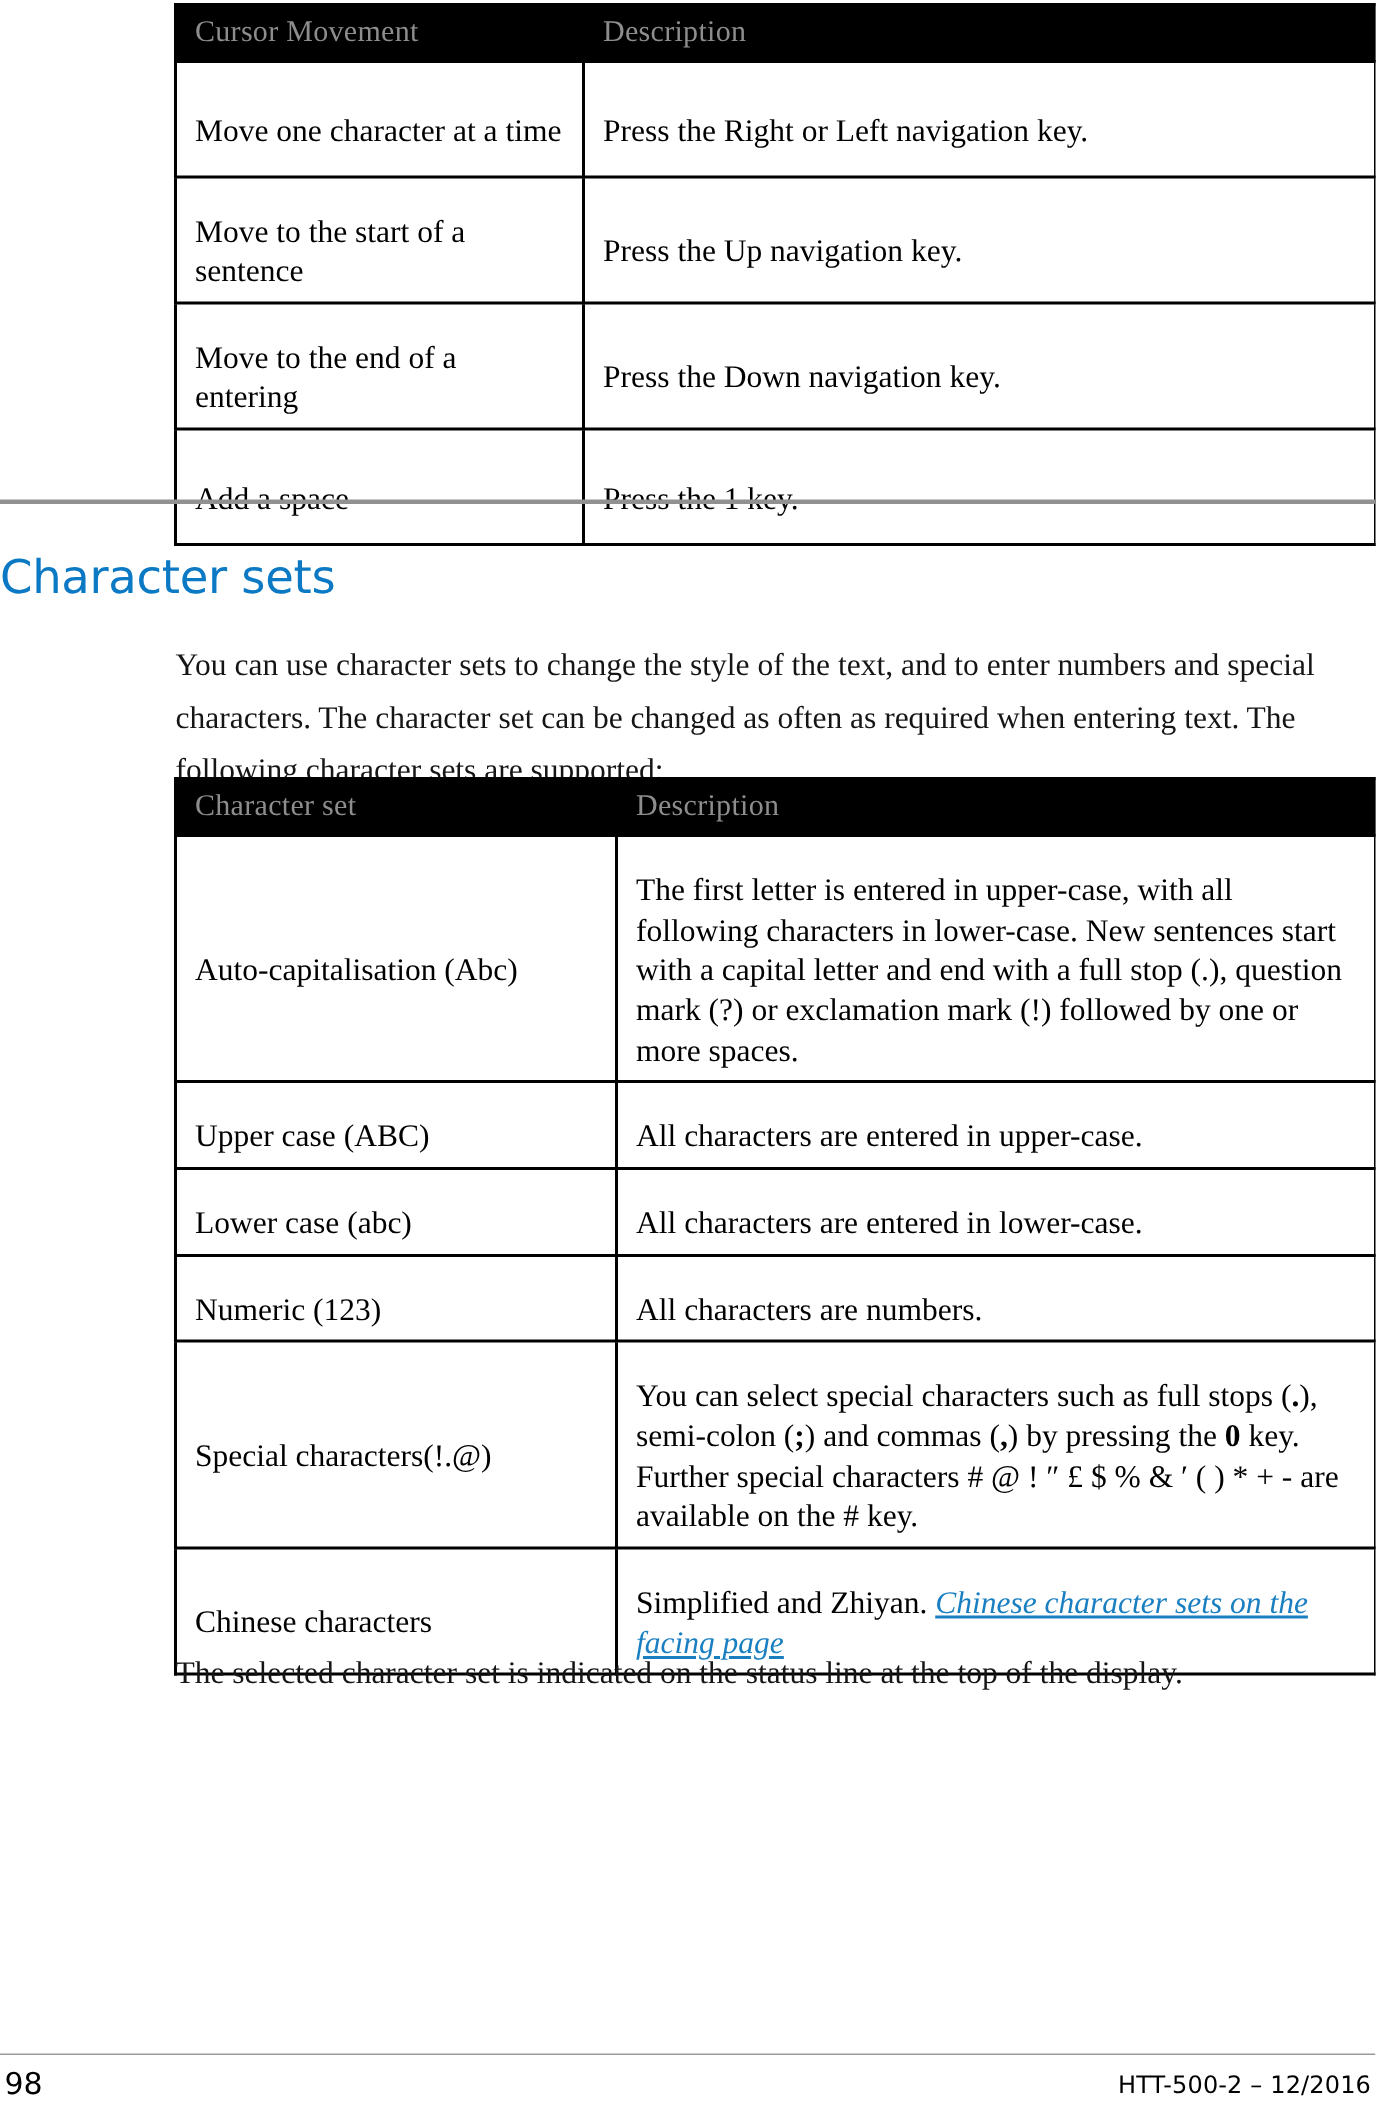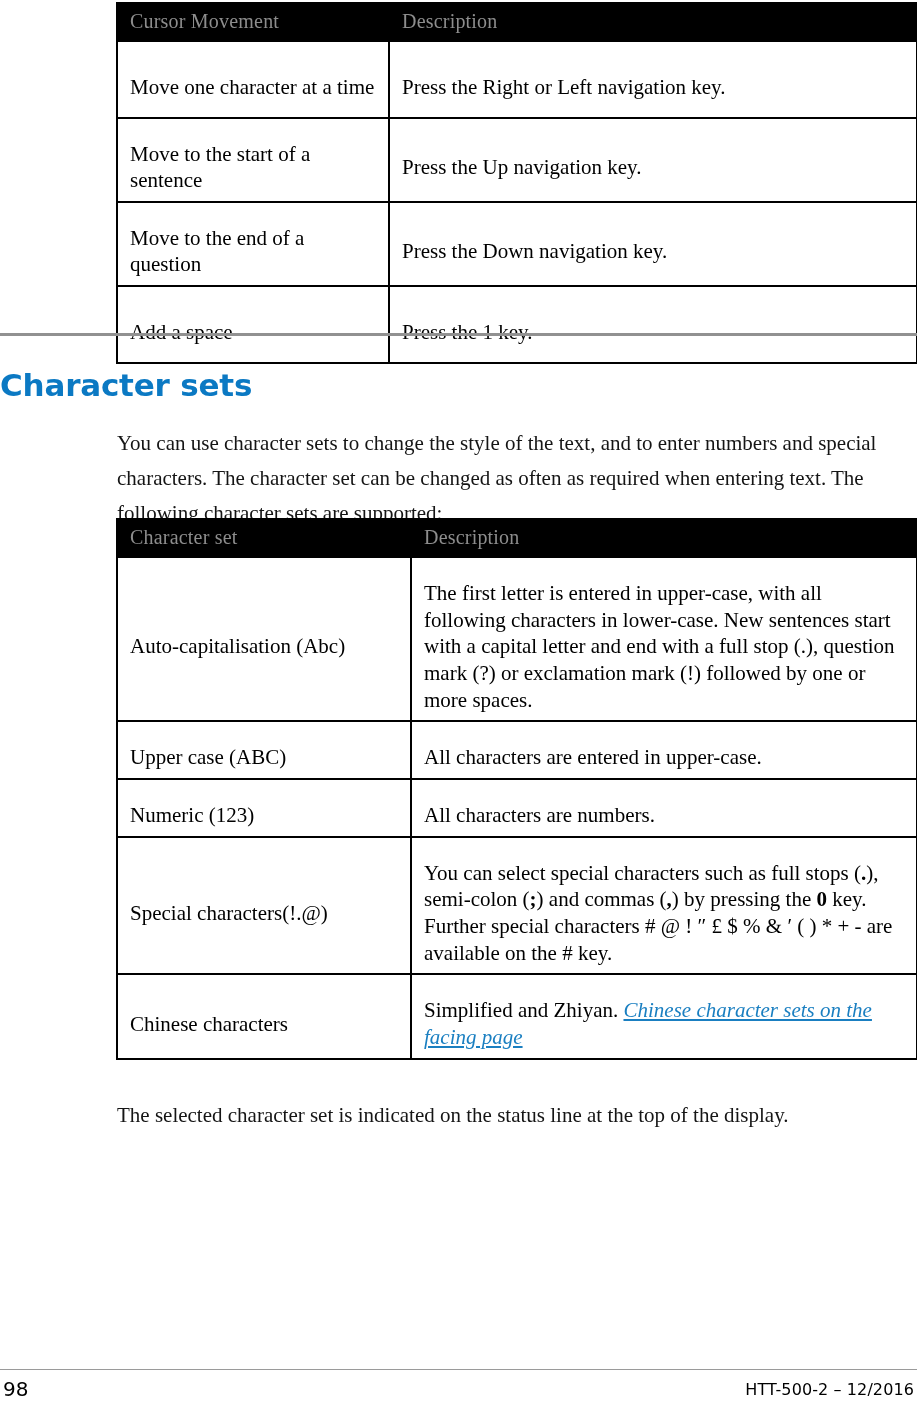--- a/index.html
+++ b/index.html
@@ -82,21 +82,21 @@
     top: 333px;
     width: 917px;
     height: 3px;
     background: #919191;
   }
   .section-heading {
     position: absolute;
     left: 0px;
     top: 345px;
     font-family: "DejaVu Sans", "Liberation Sans", sans-serif;
-    font-weight: bold;
+    font-weight: normal;
     font-size: 31px;
     line-height: 38px;
     color: #0b79c3;
     letter-spacing: -0.2px;
   }
 
   
   .body-para {
     position: absolute;
     left: 117px;
@@ -162,21 +162,21 @@
     <tbody>
       <tr>
         <td>Move one character at a time</td>
         <td>Press the Right or Left navigation key.</td>
       </tr>
       <tr>
         <td>Move to the start of a sentence</td>
         <td>Press the Up navigation key.</td>
       </tr>
       <tr>
-        <td>Move to the end of a question</td>
+        <td>Move to the end of a entering</td>
         <td>Press the Down navigation key.</td>
       </tr>
       <tr>
         <td>Add a space</td>
         <td>Press the 1 key.</td>
       </tr>
     </tbody>
   </table>
 
   <div class="section-rule"></div>
@@ -198,20 +198,24 @@
     <tbody>
       <tr>
         <td>Auto-capitalisation (Abc)</td>
         <td class="desc">The first letter is entered in upper-case, with all following characters in lower-case. New sentences start with a capital letter and end with a full stop (.), question mark (?) or exclamation mark (!) followed by one or more spaces.</td>
       </tr>
       <tr>
         <td>Upper case (ABC)</td>
         <td class="desc">All characters are entered in upper-case.</td>
       </tr>
       <tr>
+        <td>Lower case (abc)</td>
+        <td class="desc">All characters are entered in lower-case.</td>
+      </tr>
+      <tr>
         <td>Numeric (123)</td>
         <td class="desc">All characters are numbers.</td>
       </tr>
       <tr>
         <td>Special characters(!.@)</td>
         <td class="desc"><span>You can select special characters such as full stops (</span><span class="b">.</span><span>), semi-colon (</span><span class="b">;</span><span>) and commas (</span><span class="b">,</span><span>) by pressing the </span><span class="b">0</span><span> key. Further special characters # @ ! ″ £ $ % &amp; ′ ( ) * + - are available on the # key.</span></td>
       </tr>
       <tr>
         <td>Chinese characters</td>
         <td class="desc"><span>Simplified and Zhiyan. </span><a class="link" href="#">Chinese character sets on the facing page</a></td>

